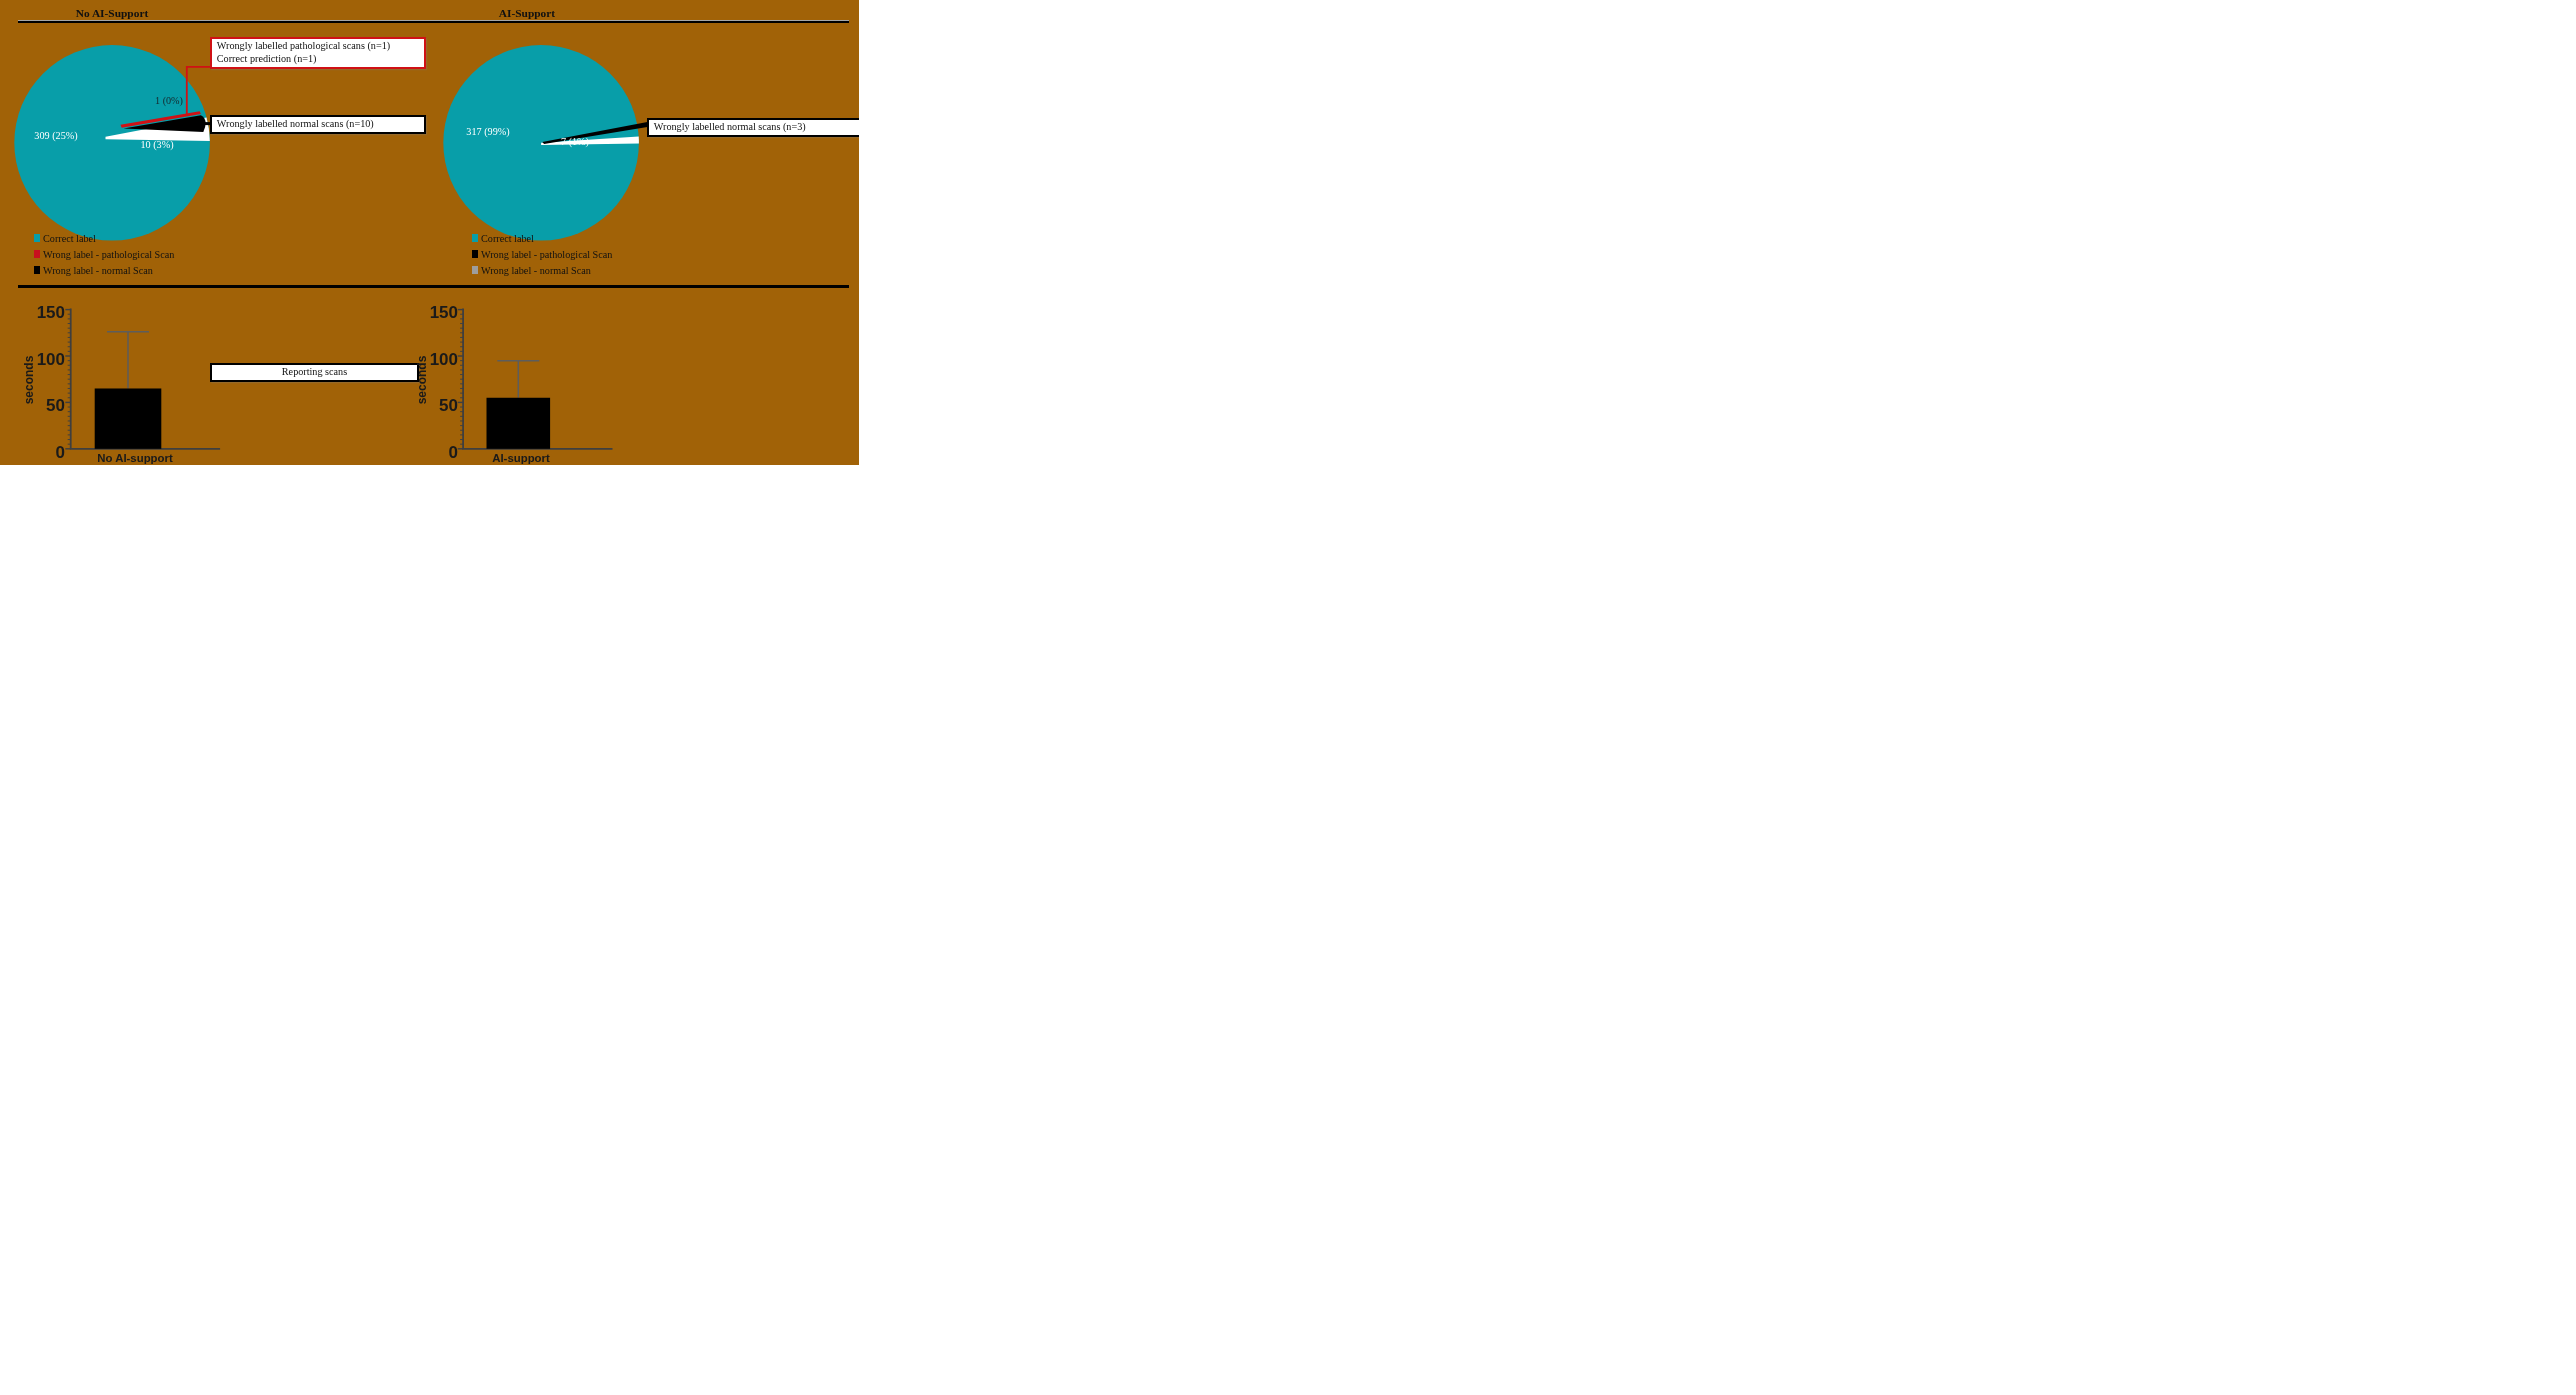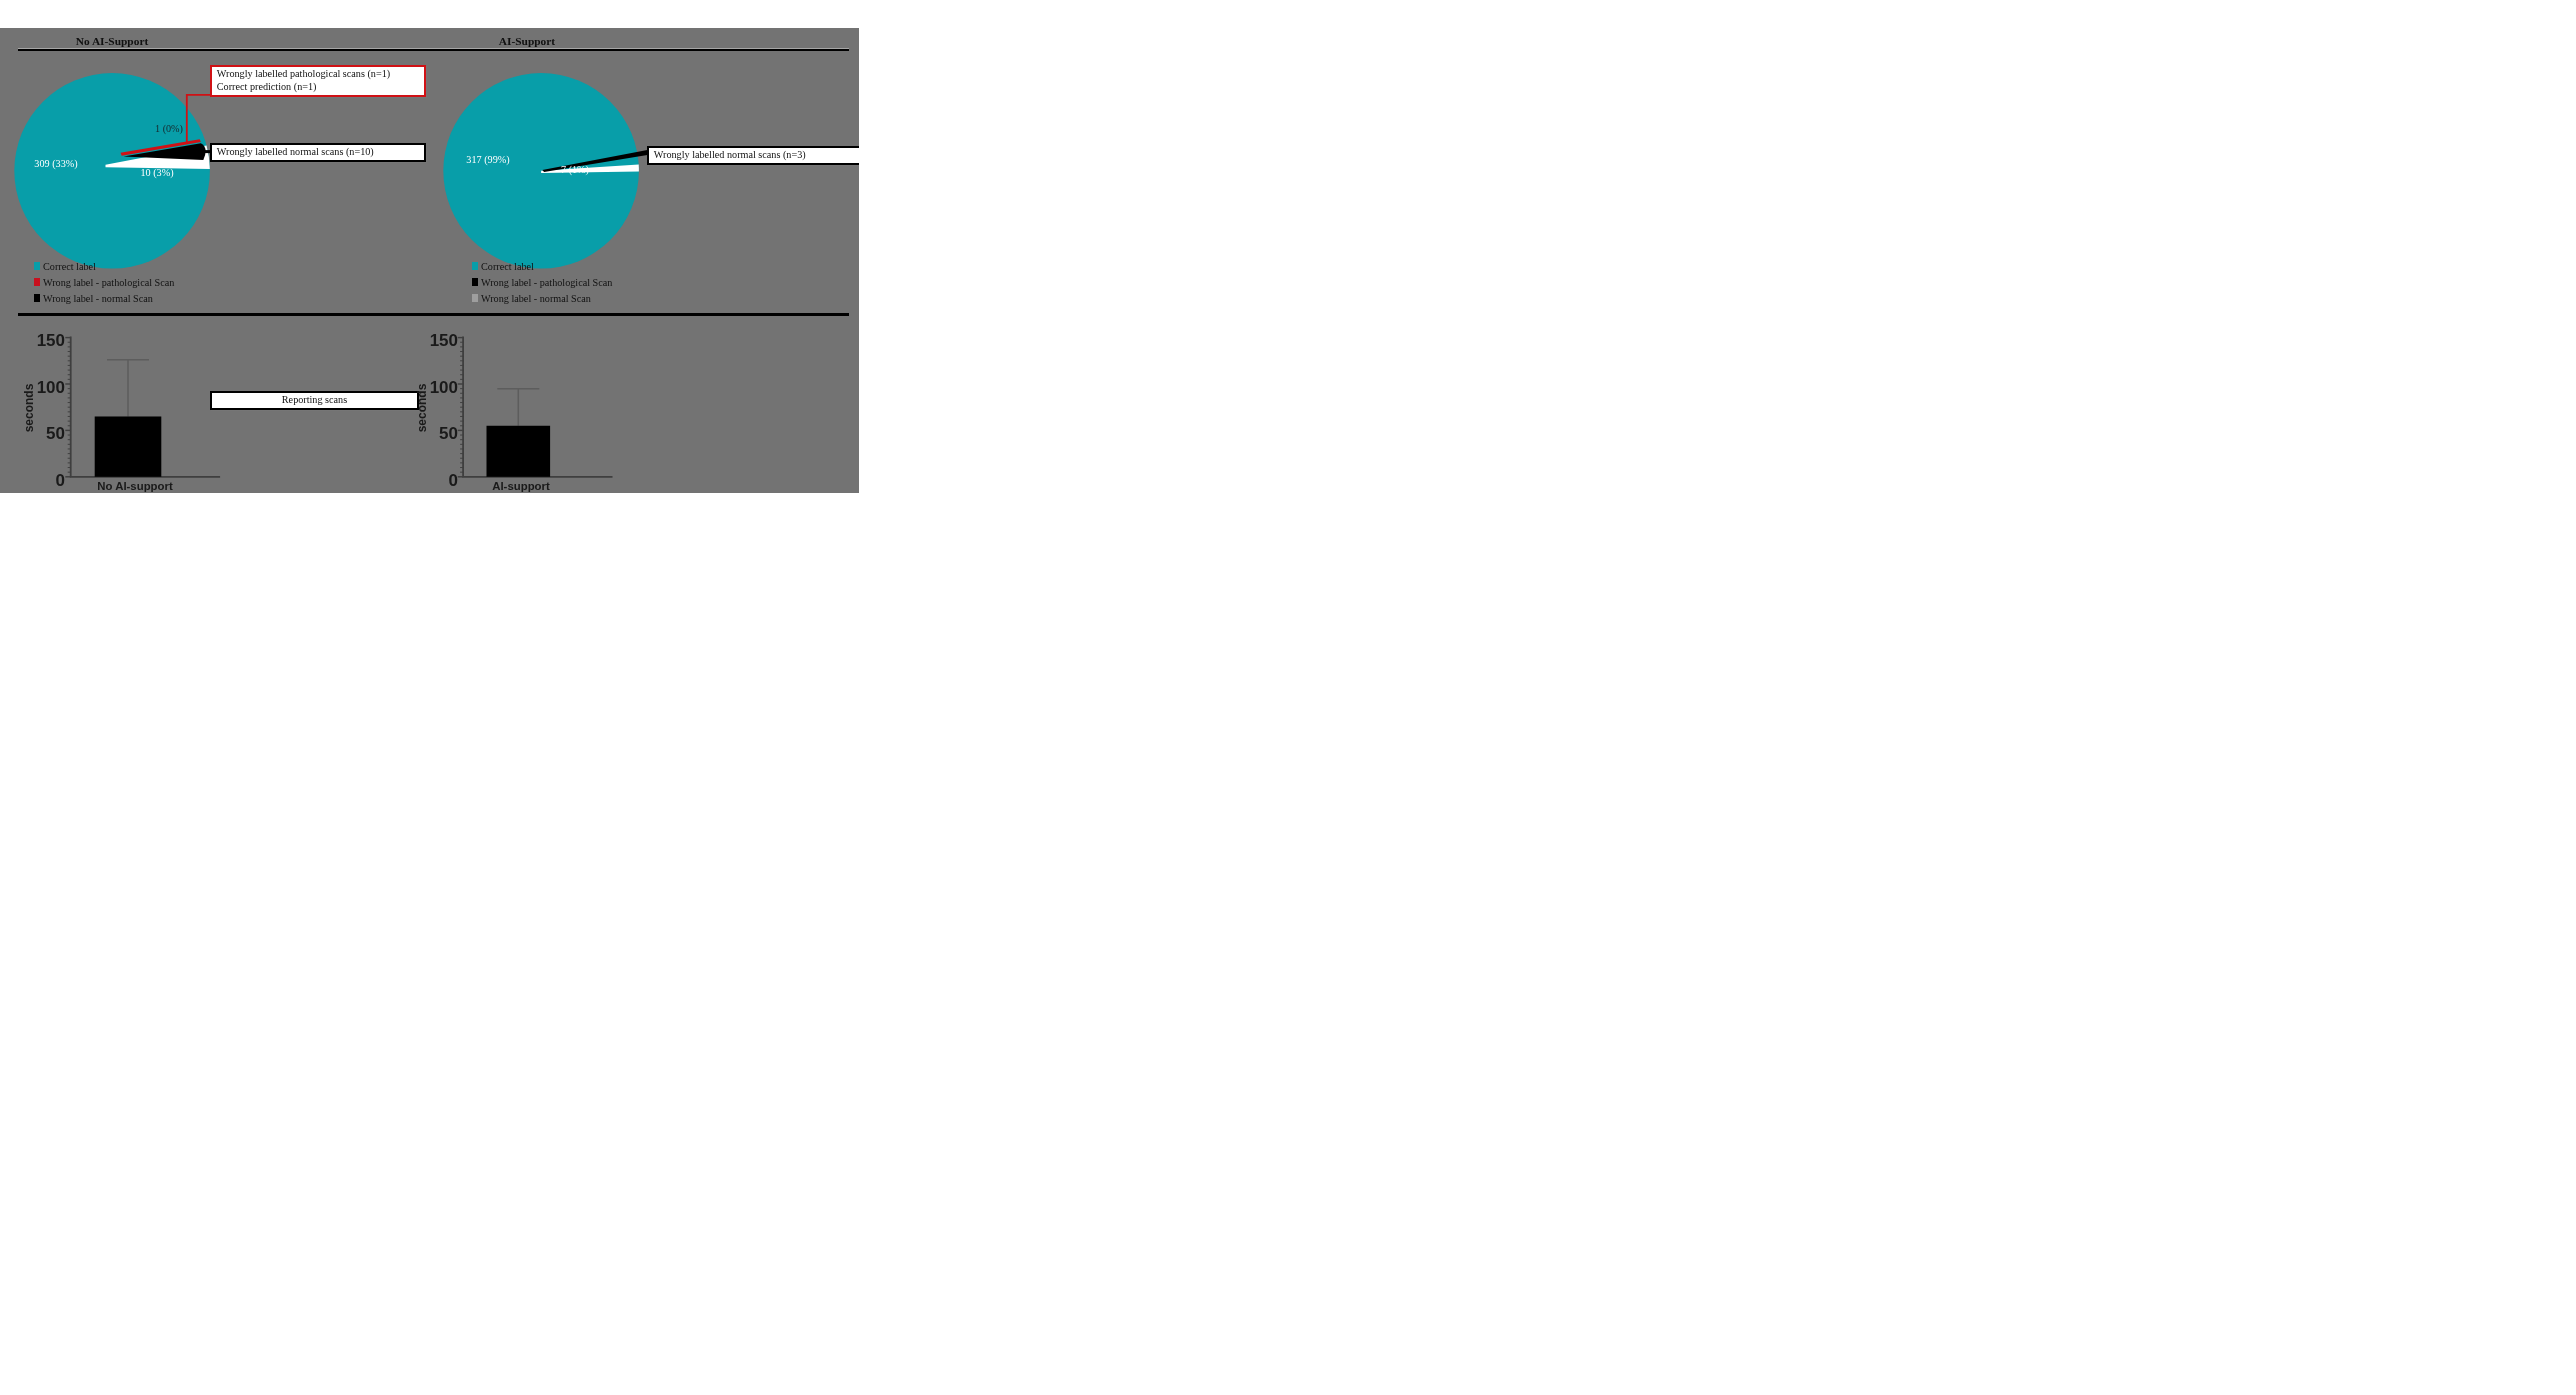--- a/index.html
+++ b/index.html
@@ -1,17 +1,17 @@
 <!DOCTYPE html>
 <html style="font-size:9.6px"><head>
 <meta charset="utf-8">
 <style>
   html,body{margin:0;padding:0;background:#ffffff;}
-  .figure{position:relative;width:859px;height:465px;background:#737373;overflow:hidden;
-          font-family:"Liberation Serif","DejaVu Serif",serif;margin-top:28px;}
+  .figure{position:relative;width:859px;height:465px;background:#a16207;overflow:hidden;
+          font-family:"Liberation Serif","DejaVu Serif",serif;}
   .abs{position:absolute;}
   .ctr{transform:translate(-50%,-50%);white-space:nowrap;}
   .hdr{font-weight:bold;font-size:11.4px;color:#111;}
   .hrule{left:18px;width:831px;height:2.4px;background:#000;border-top:1.2px solid #a6a6a6;}
   .divider{left:18px;width:831px;height:3px;background:#000;}
   .pie-label{font-size:10.2px;color:#fff;}
   .pie-label.dark{color:#16282d;}
   .callout{background:#fff;font-size:10.2px;color:#111;line-height:12.6px;
            box-shadow:0.6px 1.2px 1.2px rgba(130,130,130,.35);}
   .callout.red{border:2.4px solid #d01115;font-family:Liberation Serif, serif;}
@@ -117,21 +117,21 @@
       <line x1="863" x2="863" y1="662.9333333333334" y2="601.0666666666666" stroke="#5d5d5d" stroke-width="2.5"></line>
       <line x1="828" x2="898" y1="601.0666666666666" y2="601.0666666666666" stroke="#5d5d5d" stroke-width="2.5"></line>
       <rect x="810" y="662.9333333333334" width="106" height="85.0666666666666" fill="#000"></rect>
     </svg>
 
   <div class="abs ctr hdr" style="left:112px;top:12.6px;">No AI-Support</div>
   <div class="abs ctr hdr" style="left:527px;top:12.6px;">AI-Support</div>
   <div class="abs hrule" style="top:20px;"></div>
 
   <div class="abs ctr pie-label dark" style="left:169px;top:100px;">1 (0%)</div>
-  <div class="abs ctr pie-label" style="left:56px;top:135px;">309 (33%)</div>
+  <div class="abs ctr pie-label" style="left:56px;top:135px;">309 (25%)</div>
   <div class="abs ctr pie-label" style="left:157px;top:144px;">10 (3%)</div>
 
   <div class="abs ctr pie-label" style="left:488px;top:131px;">317 (99%)</div>
   <div class="abs ctr pie-label" style="left:575px;top:141px;">7 (1%)</div>
 
   <div class="abs callout red" style="left:210px;top:37px;width:205px;padding:1.2px 2.4px 1.2px 4.8px;">
     <div>Wrongly labelled pathological scans (n=1)</div>
     <div>Correct prediction (n=1)</div>
   </div>
   <div class="abs callout black" style="left:210px;top:115px;width:205px;padding:1.2px 2.4px 1.2px 4.8px;">Wrongly labelled normal scans (n=10)</div>

